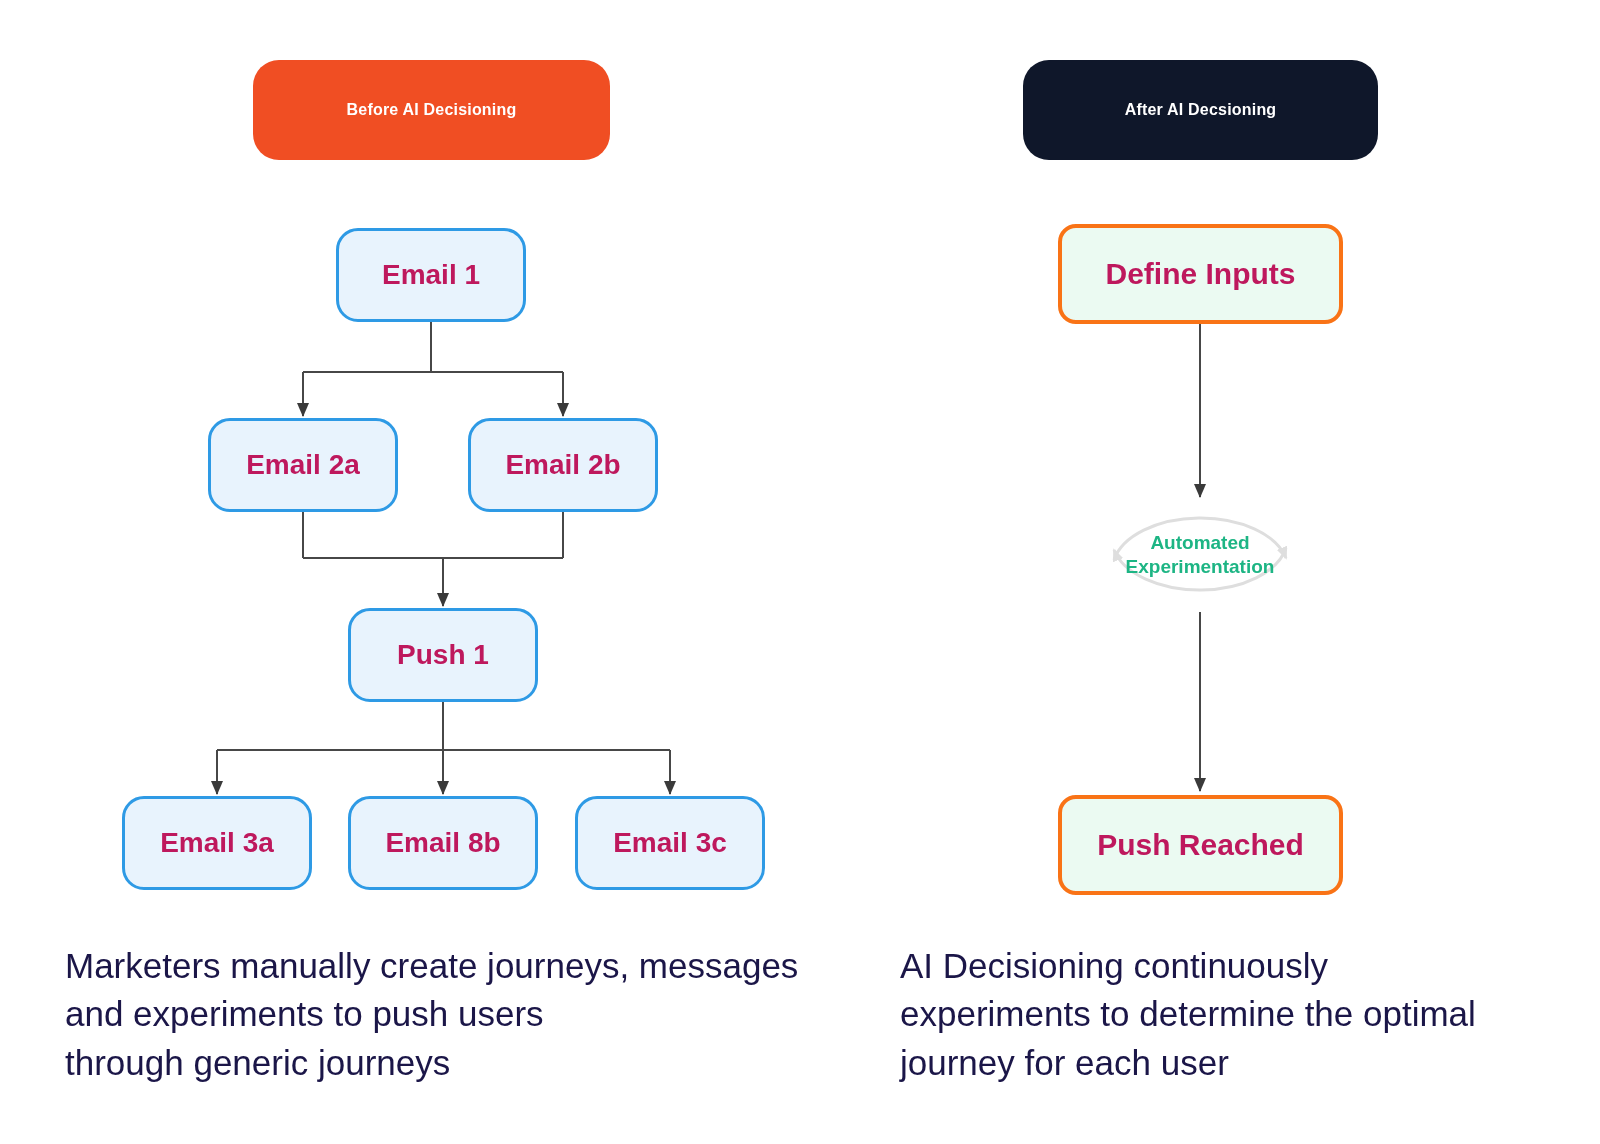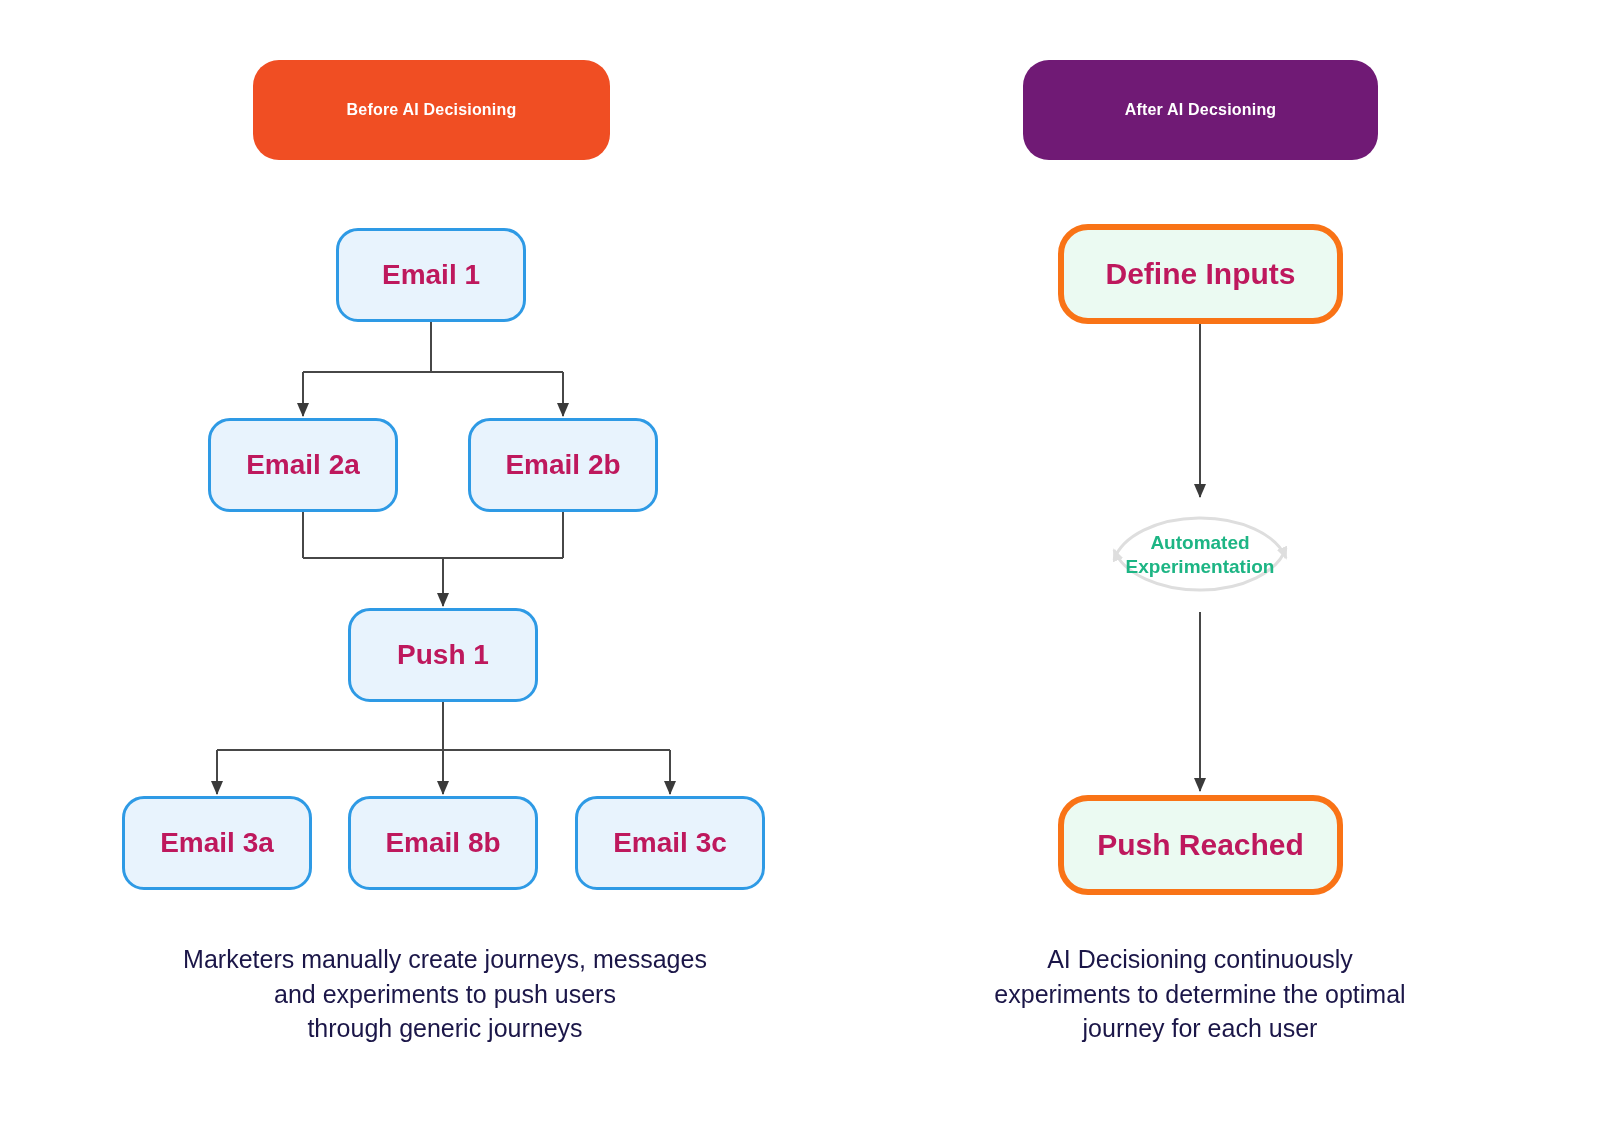--- a/index.html
+++ b/index.html
@@ -32,43 +32,43 @@
     font-size: 16px;
     font-weight: 700;
     letter-spacing: 0.2px;
   }
   .header-before {
     left: 253px; top: 60px; width: 357px;
     background: #F04E23;
   }
   .header-after {
     left: 1023px; top: 60px; width: 355px;
-    background: #701a75;
+    background: #0f172a;
   }
   .node {
     position: absolute;
     display: flex;
     align-items: center;
     justify-content: center;
     font-weight: 700;
     color: #be185d;
     box-sizing: border-box;
   }
   .node-blue {
     width: 190px; height: 94px;
     background: #E8F3FD;
     border: 3px solid #2E9AE5;
     border-radius: 22px;
     font-size: 28px;
   }
   .node-green {
     width: 285px; height: 100px;
     background: #EBFAF2;
-    border: 6px solid #f97316;
-    border-radius: 30px;
+    border: 4px solid #f97316;
+    border-radius: 18px;
     font-size: 30px;
   }
   .n-email1  { left: 336px; top: 228px; }
   .n-email2a { left: 208px; top: 418px; }
   .n-email2b { left: 468px; top: 418px; }
   .n-push1   { left: 348px; top: 608px; }
   .n-email3a { left: 122px; top: 796px; }
   .n-email3b { left: 348px; top: 796px; }
   .n-email3c { left: 575px; top: 796px; }
   .n-define  { left: 1058px; top: 224px; }
@@ -79,23 +79,23 @@
     width: 220px;
     text-align: center;
     color: #1DB584;
     font-size: 19px;
     font-weight: 700;
     line-height: 1.25;
   }
   .loop-label span { display: block; }
   .caption {
     position: absolute;
-    text-align: center;
+    text-align: left;
     color: #1B1648;
-    font-size: 25px;
+    font-size: 35px;
     font-weight: 500;
     line-height: 1.38;
   }
   .caption span { display: block; }
   .caption-left  { left: 65px;  top: 942px; width: 760px; }
   .caption-right { left: 900px; top: 942px; width: 600px; }
 </style>
 </head>
 <body>
 

